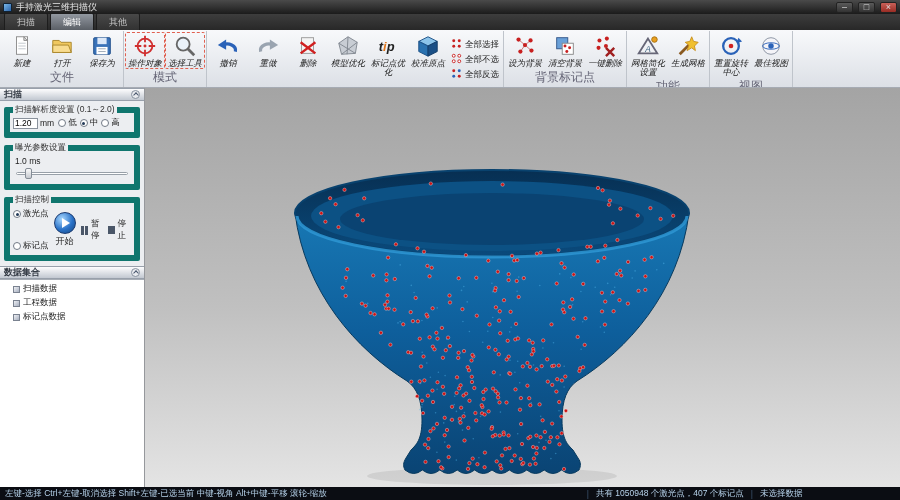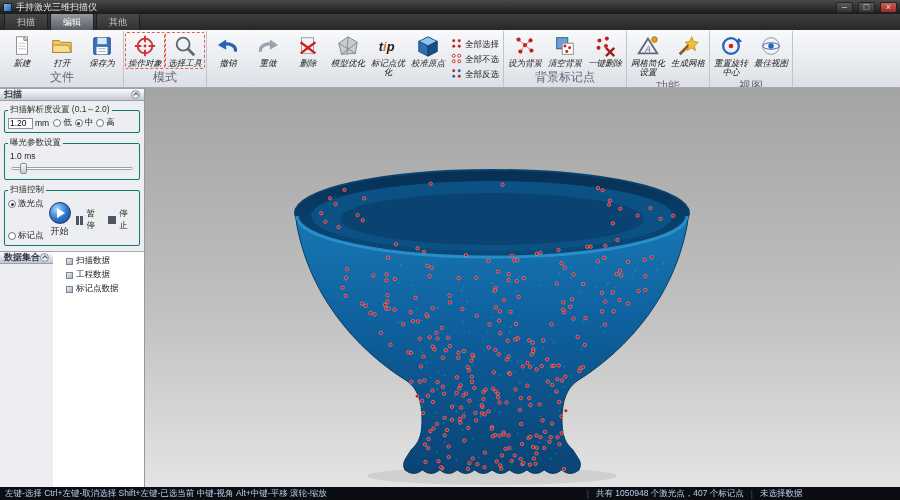--- a/index.html
+++ b/index.html
@@ -32,21 +32,21 @@
   .rstack{display:flex;flex-direction:column;justify-content:center;gap:2px;padding:0 3px;}
   .sbtn{display:flex;align-items:center;gap:3px;font-size:8.5px;white-space:nowrap;}
 
   
   .main{flex:1;display:flex;min-height:0;}
   .sidebar{width:145px;flex:0 0 auto;background:#eceef1;border-right:1px solid #96989c;display:flex;flex-direction:column;}
   .panel-header{height:13px;flex:0 0 auto;background:linear-gradient(#fdfdfe,#c2c8d1);border-top:1px solid #98a0ab;border-bottom:1px solid #98a0ab;
                 display:flex;align-items:center;padding:0 4px;font-weight:bold;color:#333a44;}
   .ph-chevron{margin-left:auto;width:9px;height:9px;border:1px solid #8892a0;border-radius:50%;background:#e9ebef;display:flex;align-items:center;justify-content:center;}
   .chev{width:4px;height:4px;border-left:1.3px solid #44536a;border-top:1.3px solid #44536a;transform:rotate(45deg);margin-top:1px;}
-  fieldset{border:1px solid #0f766e;margin:3px 4px 1px;padding:1px 3px 3px;border-radius:2px;}
+  fieldset{border:6px solid #0f766e;margin:3px 4px 1px;padding:1px 3px 3px;border-radius:2px;}
   legend{font-size:8.5px;color:#333;padding:0 2px;}
   .res-row{display:flex;align-items:center;gap:2px;flex-wrap:nowrap;}
   input.val{width:25px;height:11px;border:1px solid #8a929c;background:#fff;font-size:8.5px;padding:0 1px;font-family:inherit;}
   .unit{font-size:8.5px;}
   .res-radios{display:flex;gap:3px;margin-left:2px;}
   .radio{display:flex;align-items:center;gap:2px;font-size:8.5px;white-space:nowrap;}
   .rb{width:8px;height:8px;border:1px solid #727a86;border-radius:50%;background:#fff;position:relative;flex:0 0 auto;}
   .rb.on::after{content:"";position:absolute;inset:1.5px;background:#223a58;border-radius:50%;}
   .exp-val{font-size:8.5px;padding:1px 2px 0;}
   .slider{position:relative;height:13px;margin:1px 3px 1px;}
@@ -55,21 +55,21 @@
   .ctrl-row{display:flex;align-items:center;gap:5px;padding-top:1px;}
   .ctrl-radios{display:flex;flex-direction:column;gap:20px;}
   .ctrl-start{display:flex;flex-direction:column;align-items:center;gap:1px;}
   .play-btn{width:22px;height:22px;border-radius:50%;border:1px solid #1a3a70;
             background:radial-gradient(circle at 35% 30%,#a8d8ff,#2a72c8 55%,#17467e);display:flex;align-items:center;justify-content:center;}
   .play-tri{width:0;height:0;border-left:8px solid #fff;border-top:5px solid transparent;border-bottom:5px solid transparent;margin-left:2px;}
   .ctrl-right{display:flex;flex-direction:row;gap:5px;}
   .mini-btn{display:flex;align-items:center;gap:3px;font-size:8.5px;}
   .pause-ic{width:8px;height:9px;border-left:3px solid #4a5668;border-right:3px solid #4a5668;}
   .stop-ic{width:8px;height:8px;background:#4a5668;}
-  .data-panel{flex:1;display:flex;flex-direction:row;margin-top:4px;min-height:0;}
+  .data-panel{flex:1;display:flex;flex-direction:column;margin-top:4px;min-height:0;}
   .tree{flex:1;background:#fff;border-top:1px solid #a8aeb6;padding:2px 4px;overflow:hidden;}
   .tree-item{display:flex;align-items:center;gap:3px;padding:1px 0 1px 9px;font-size:8.5px;}
   .tree-ic{width:7px;height:7px;background:linear-gradient(135deg,#eef0f4,#a8b0c0);border:1px solid #7a8290;flex:0 0 auto;}
 
   .viewport{flex:1;position:relative;background:linear-gradient(180deg,#a4a4a4,#c0c0c0 55%,#e4e4e4);min-width:0;}
   svg.scene{position:absolute;inset:0;width:100%;height:100%;}
 
   
   .statusbar{height:13px;flex:0 0 auto;background:#0b0d13;display:flex;align-items:center;color:#b6d2ea;font-size:8.5px;padding:0 5px;gap:7px;white-space:nowrap;overflow:hidden;}
   .status-hint{flex:1;overflow:hidden;}

